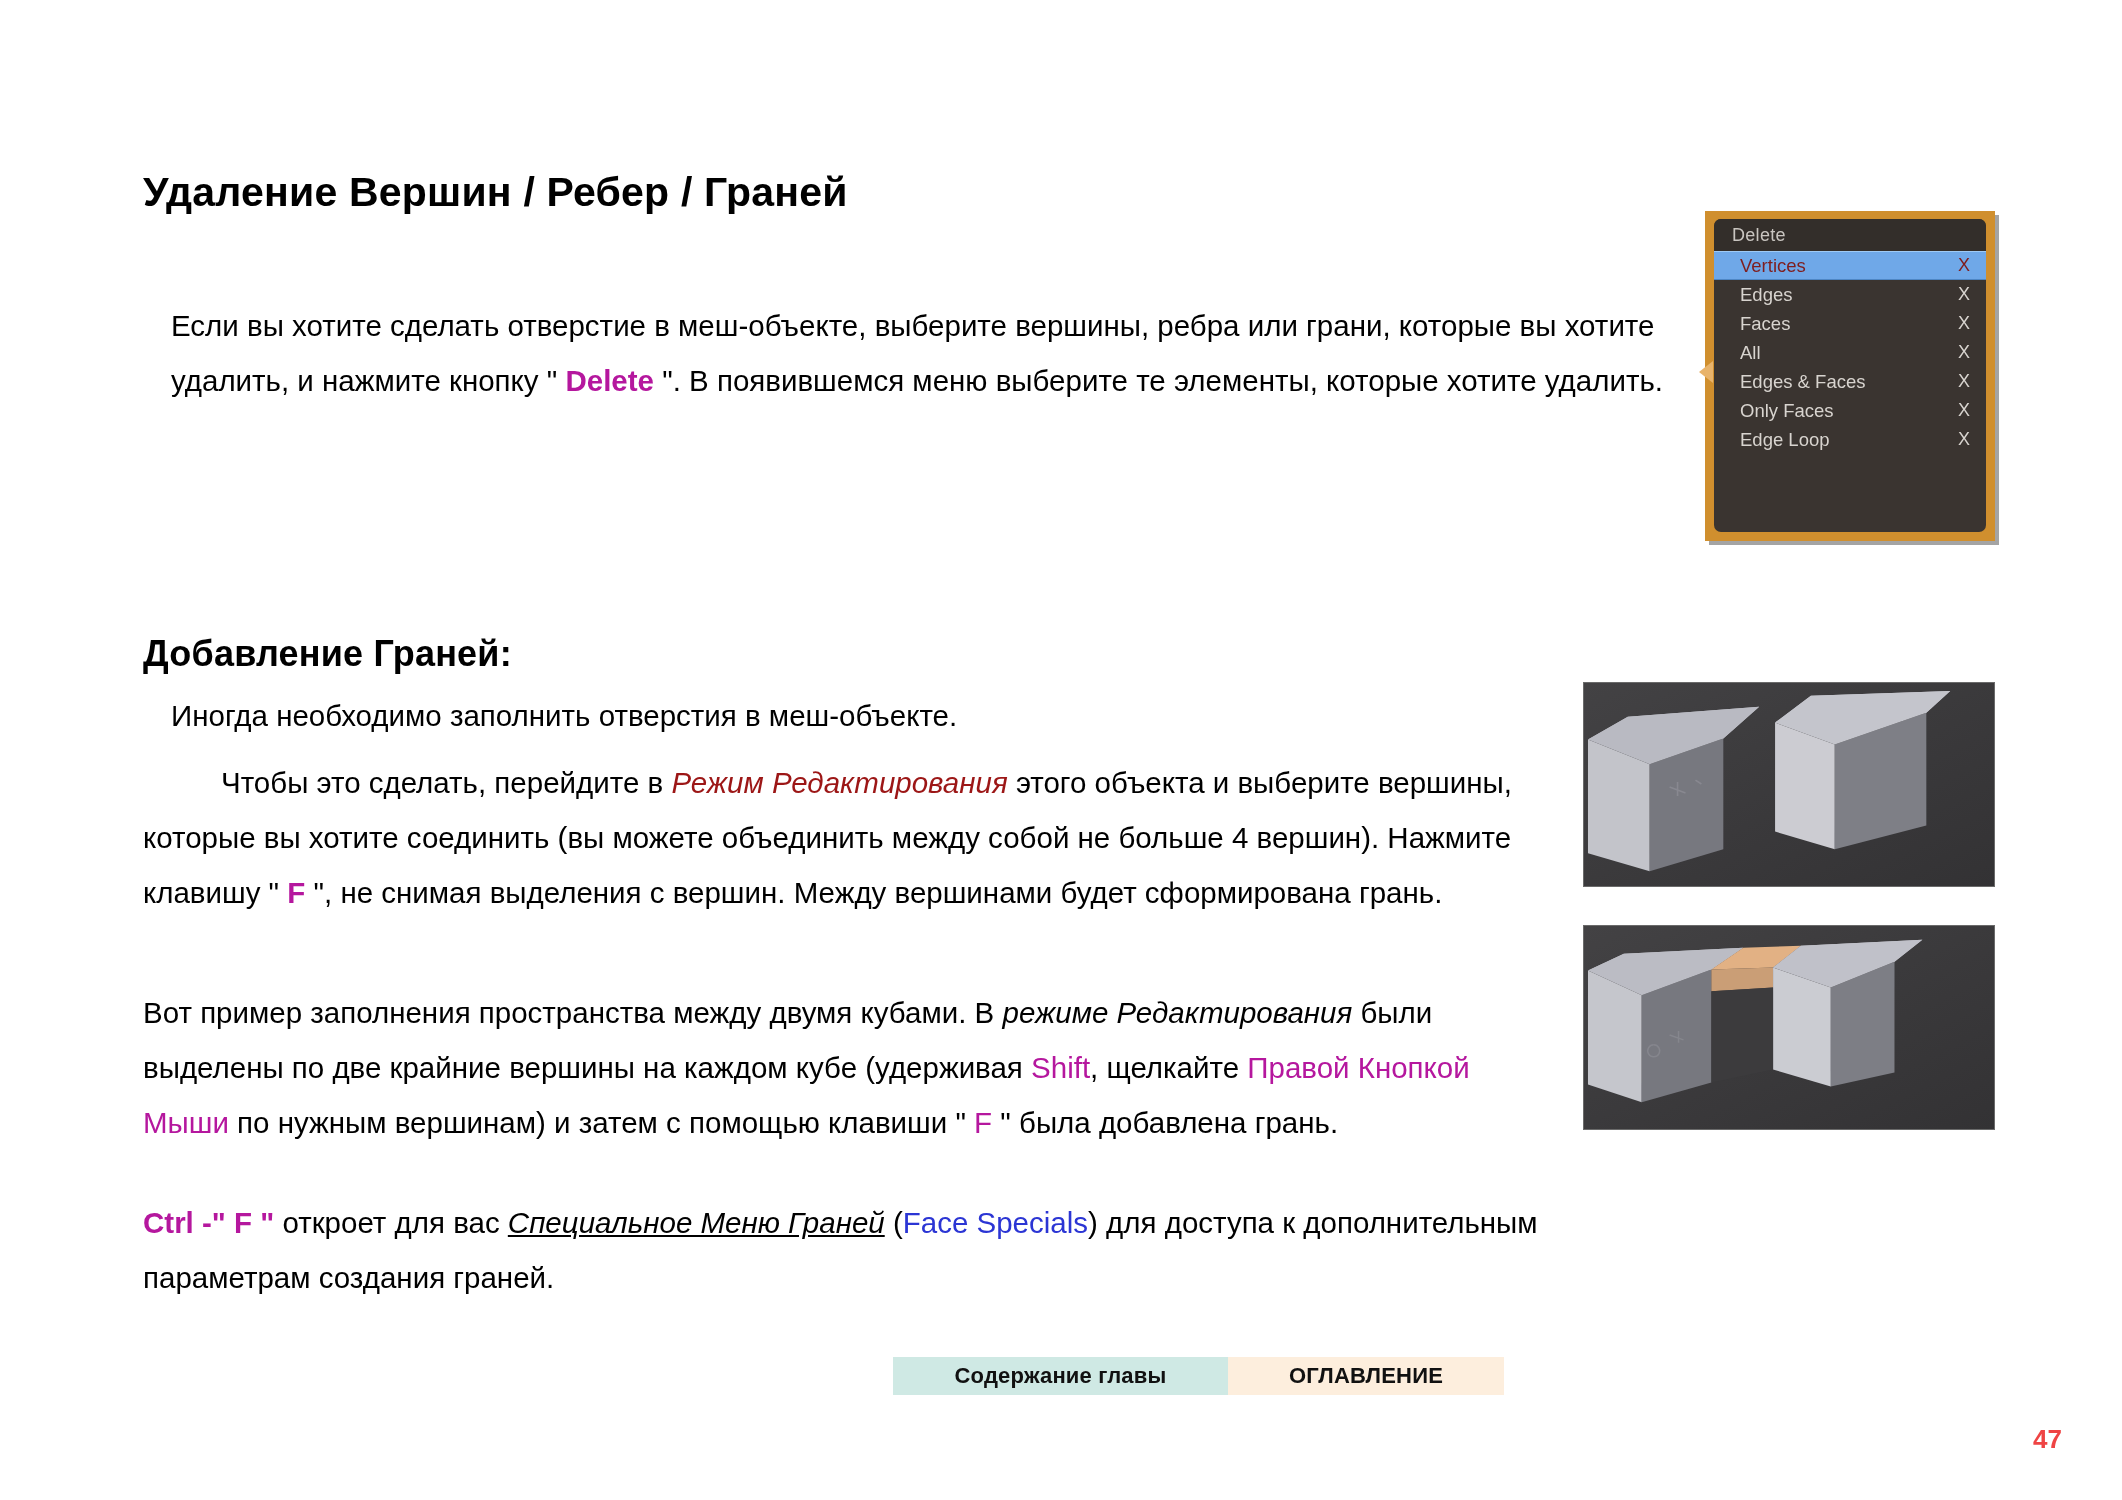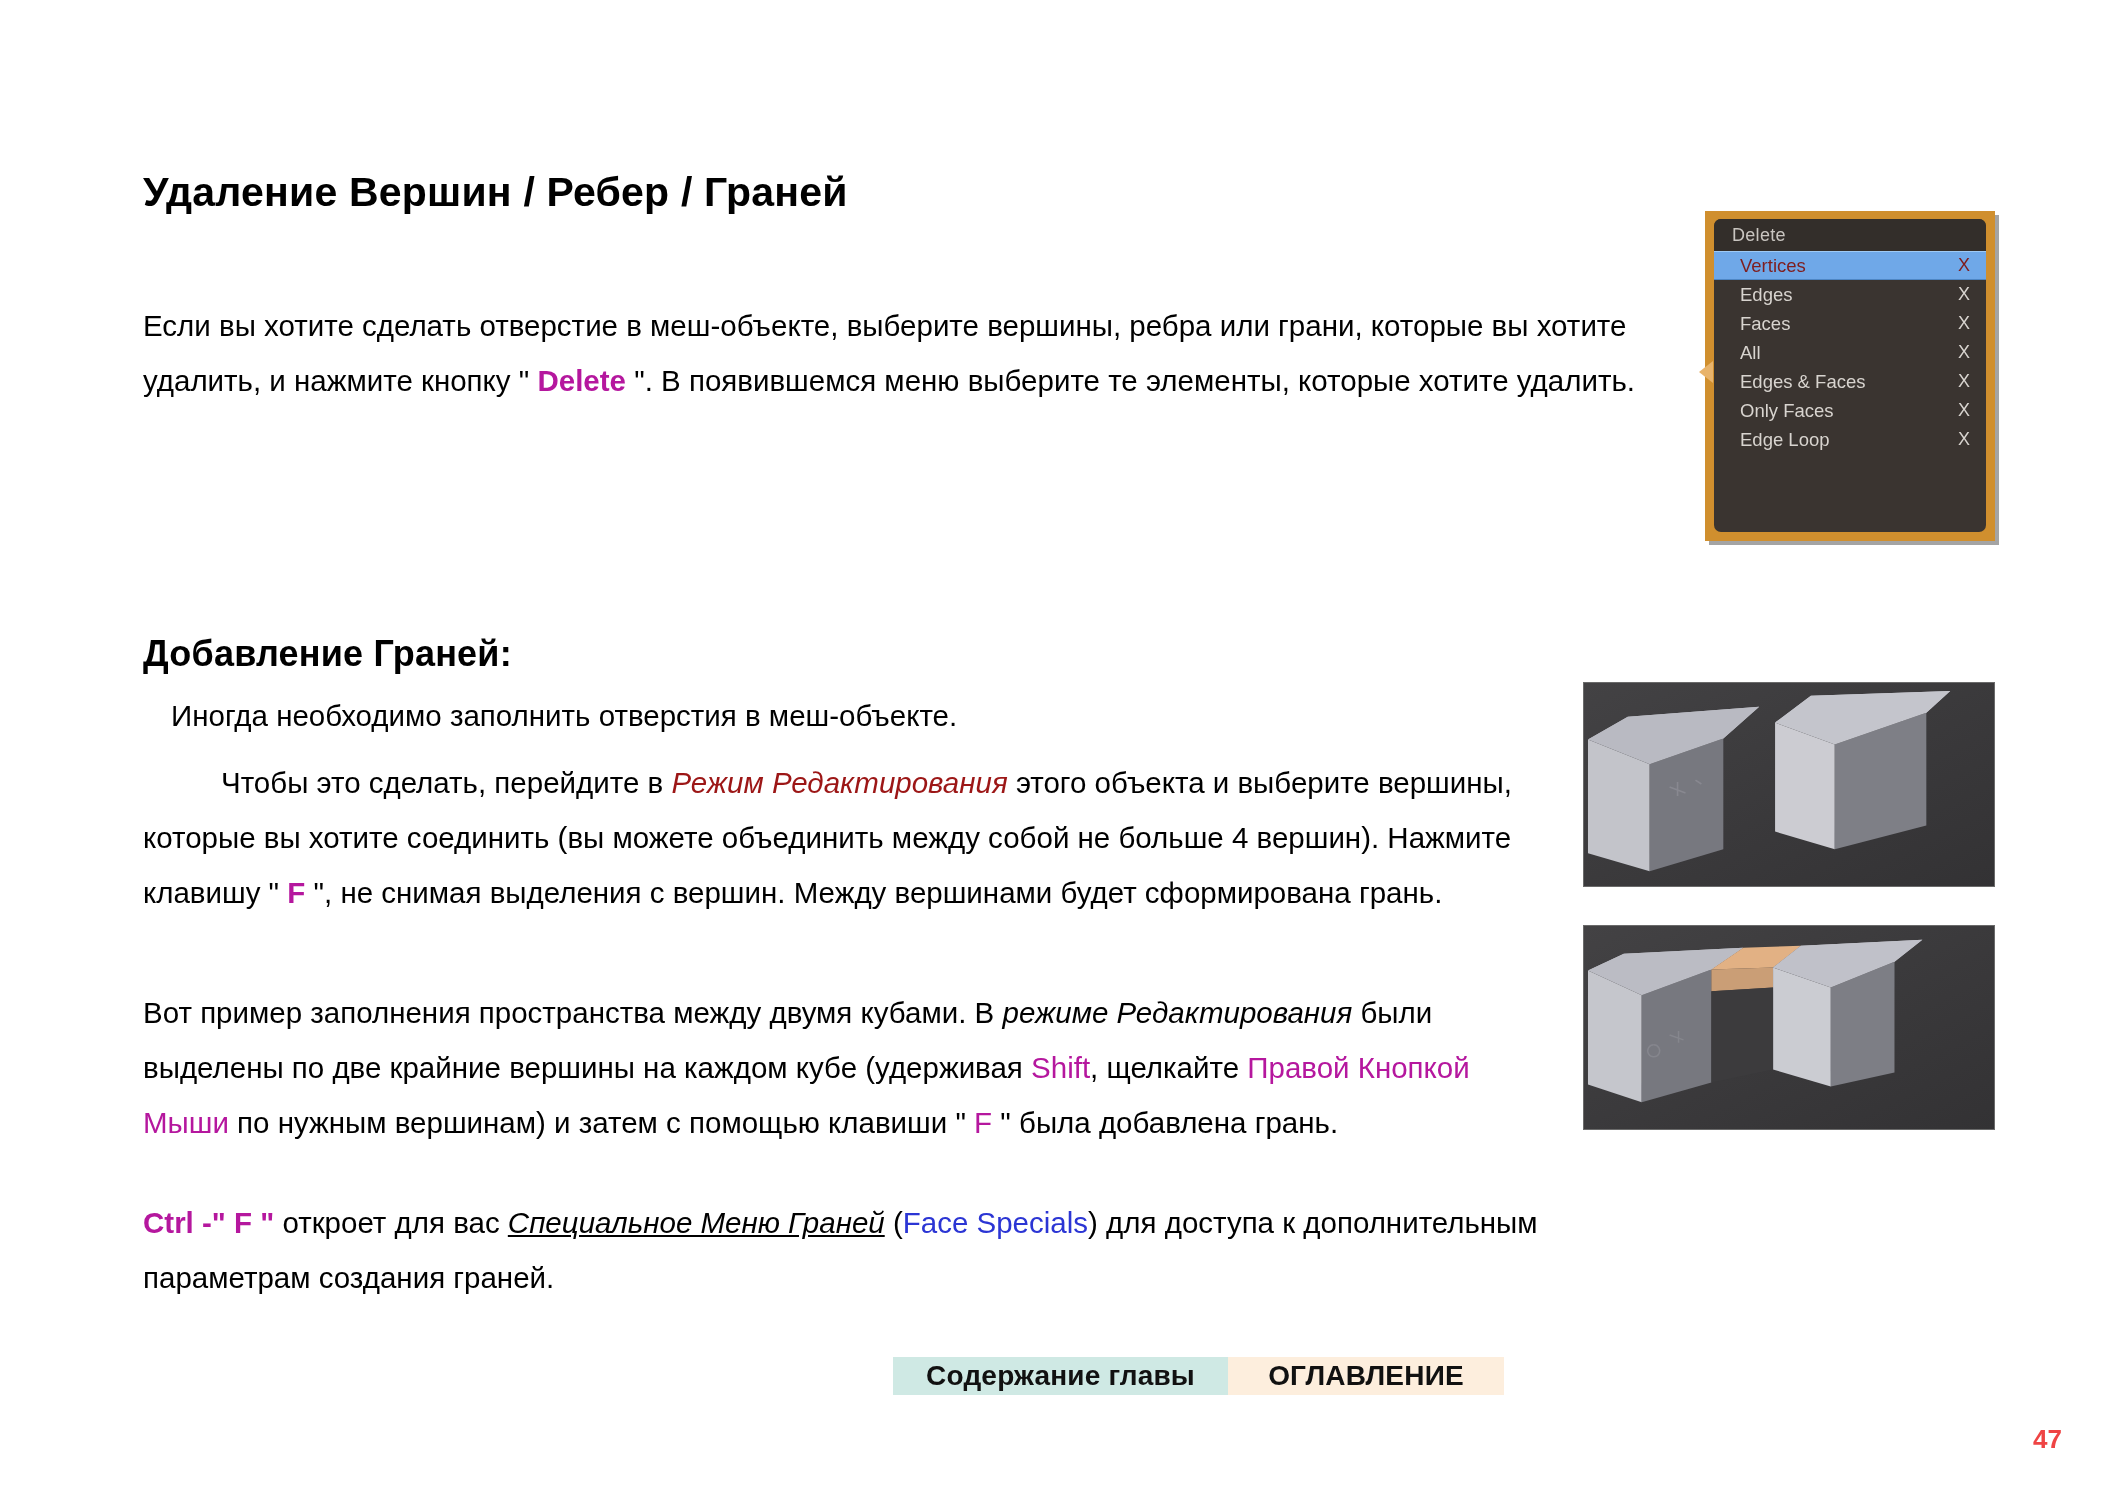--- a/index.html
+++ b/index.html
@@ -37,21 +37,21 @@
 
   
   .para {
     position: absolute;
     left: 143px;
     font-size: 29.5px;
     line-height: 55px;
     color: #000;
     text-align: left;
   }
-  #para-delete  { top: 298px; width: 1510px; }
+  #para-delete  { top: 298px; width: 1510px; margin-left: 28px; }
   #para-fill    { top: 688px; width: 1400px; margin-left: 28px; }
   #para-howto   { top: 755px; width: 1430px; text-indent: 78px; }
   #para-example { top: 985px; width: 1400px; }
   #para-ctrlf   { top: 1195px; width: 1430px; }
 
   .magenta      { color: #b5179e; }
   .magenta-b    { color: #b5179e; font-weight: bold; }
   .darkred-i    { color: #9c1616; font-style: italic; }
   .italic       { font-style: italic; }
   .italic-u     { font-style: italic; text-decoration: underline; }
@@ -134,21 +134,21 @@
     position: absolute;
     left: 893px;
     top: 1357px;
     display: flex;
     height: 38px;
   }
   .nav-btn {
     display: flex;
     align-items: center;
     justify-content: center;
-    font-size: 28px;
+    font-size: 22px;
     font-weight: bold;
     color: #111;
     box-sizing: border-box;
     letter-spacing: 0.2px;
   }
   #btn-chapter-contents {
     width: 335px;
     background: #cfe9e4;
   }
   #btn-toc {

